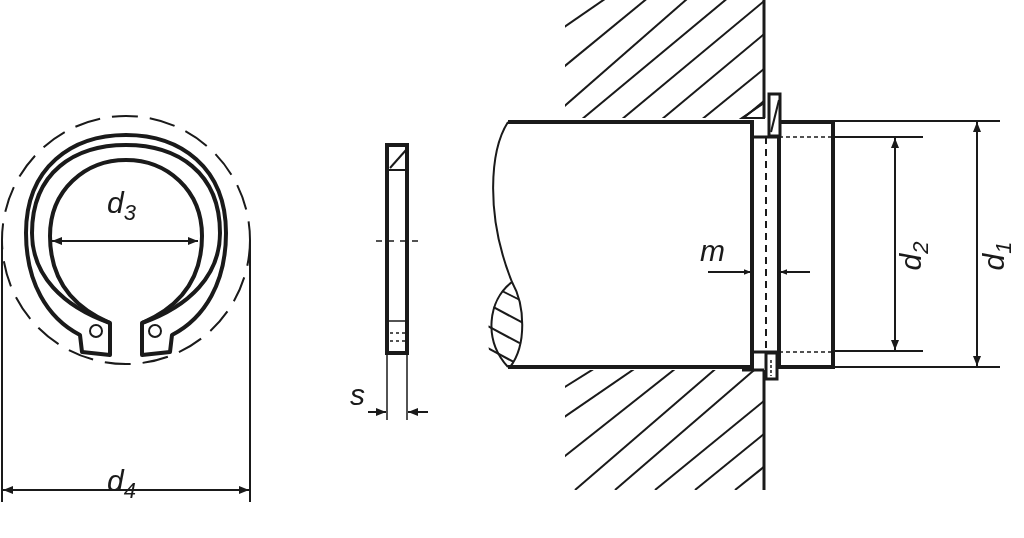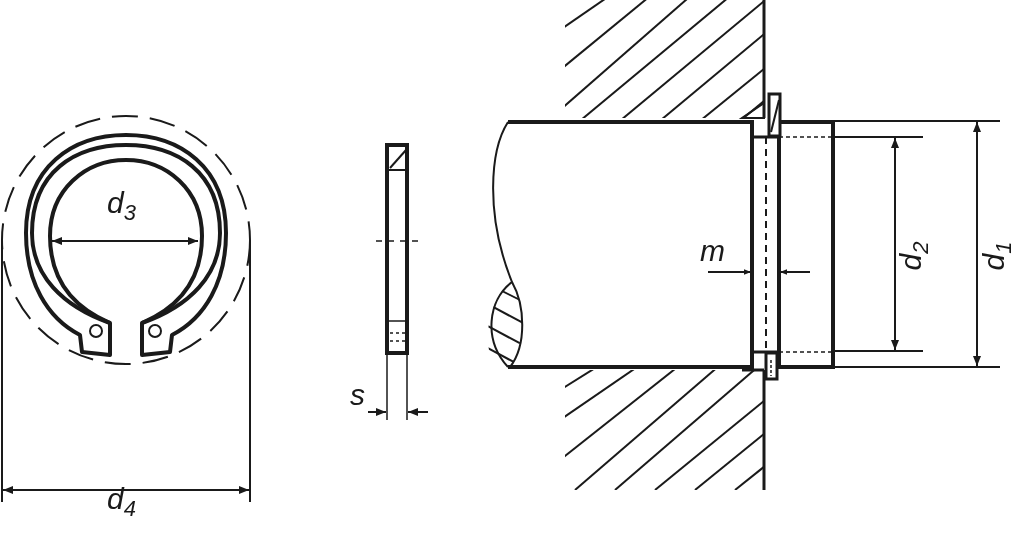--- a/index.html
+++ b/index.html
@@ -140,17 +140,17 @@
     <line x1="833" y1="137" x2="923" y2="137" stroke="#1a1a1a" stroke-width="2"></line>
     <line x1="833" y1="351" x2="923" y2="351" stroke="#1a1a1a" stroke-width="2"></line>
     <line x1="895" y1="138" x2="895" y2="350" stroke="#1a1a1a" stroke-width="2" marker-start="url(#arrS)" marker-end="url(#arrS)"></line>
     <line x1="833" y1="121" x2="1000" y2="121" stroke="#1a1a1a" stroke-width="2"></line>
     <line x1="833" y1="367" x2="1000" y2="367" stroke="#1a1a1a" stroke-width="2"></line>
     <line x1="977" y1="122" x2="977" y2="366" stroke="#1a1a1a" stroke-width="2" marker-start="url(#arrS)" marker-end="url(#arrS)"></line>
   </g>
 </svg>
 
 <div class="lbl" style="left:107px; top:188px;"><span>d</span><sub>3</sub></div>
-<div class="lbl" style="left:107px; top:484px;text-align:center;"><span>d</span><sub>4</sub></div>
+<div class="lbl" style="left:107px; top:466px;text-align:center;"><span>d</span><sub>4</sub></div>
 <div class="lbl" style="left:350px; top:380px;"><span>s</span></div>
 <div class="lbl" style="left:700px; top:236px;"><span>m</span></div>
 <div class="lbl rot" style="left:900px; top:238px;"><span>d</span><sub>2</sub></div>
 <div class="lbl rot" style="left:983px; top:238px;"><span>d</span><sub>1</sub></div>
 
 </body></html>

